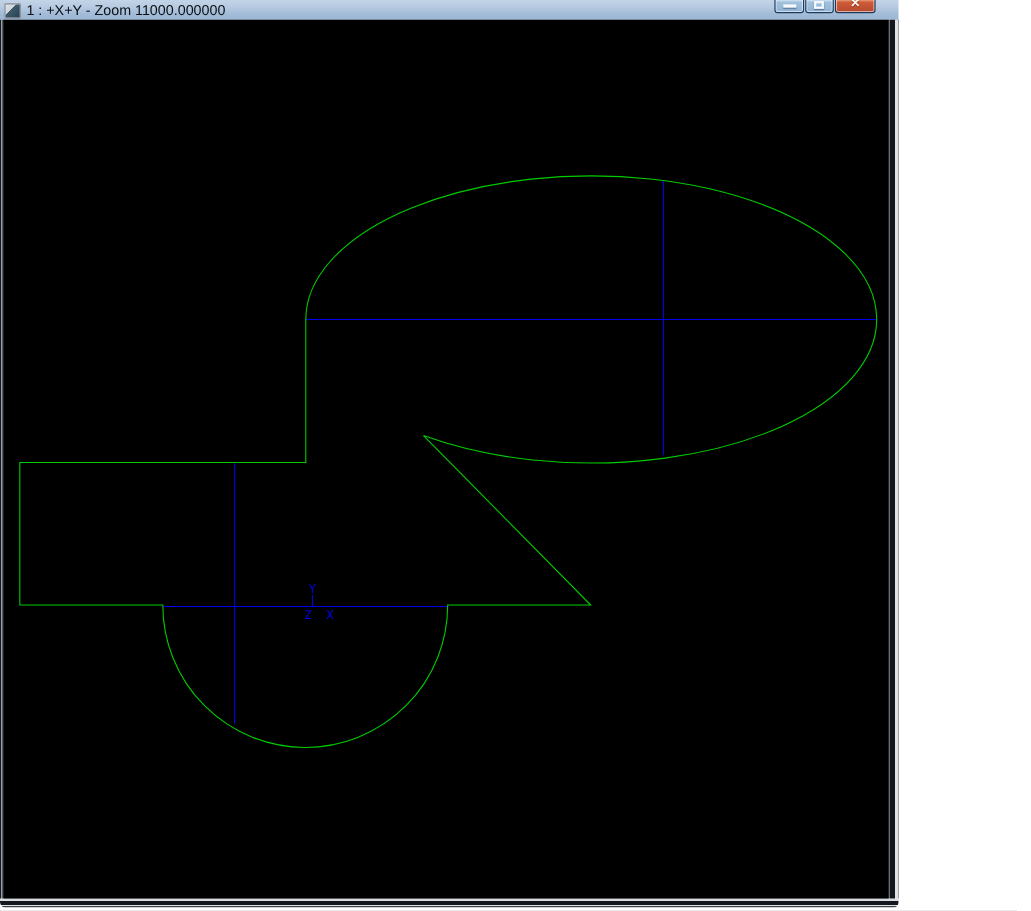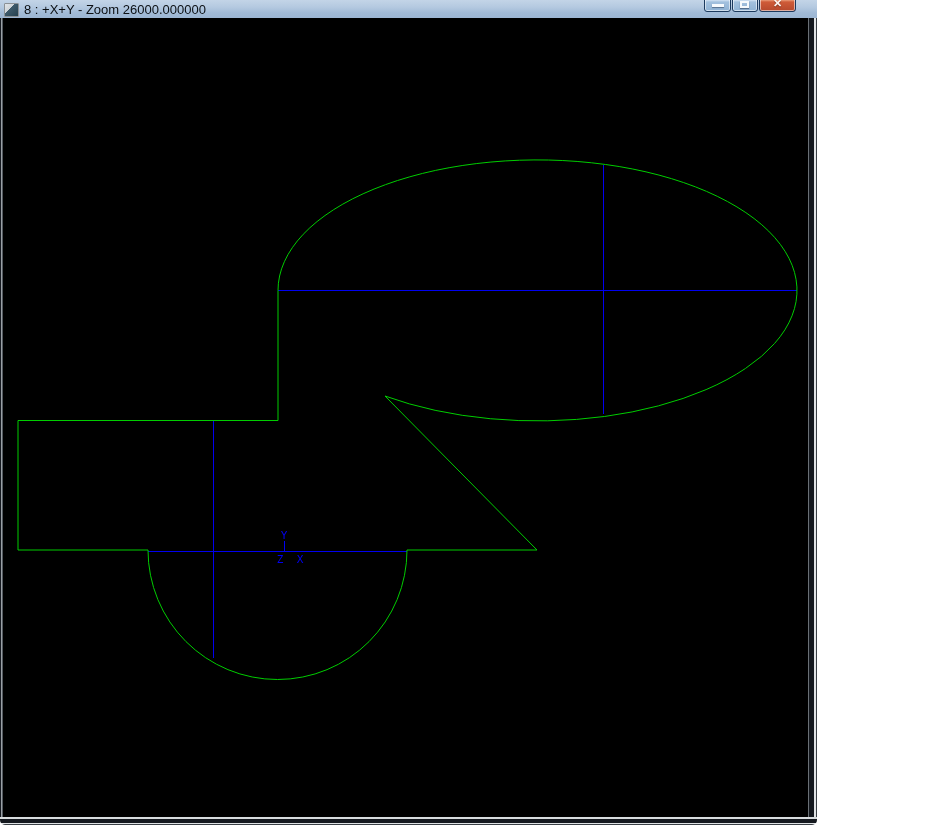--- a/index.html
+++ b/index.html
@@ -83,21 +83,21 @@
   }
 </style>
 </head>
 <body>
 
 <div class="page">
   <div class="window">
 
     <div class="titlebar">
       <div class="app-icon"></div>
-      <span class="title">8 : +X+Y - Zoom 26000.000000</span>
+      <span class="title">1 : +X+Y - Zoom 11000.000000</span>
       <div class="caption-btn btn-min">
         <div class="glyph-min"></div>
       </div>
       <div class="caption-btn btn-max">
         <div class="glyph-max"></div>
       </div>
       <div class="caption-btn btn-close">
         <span class="glyph-close">✕</span>
       </div>
     </div>

